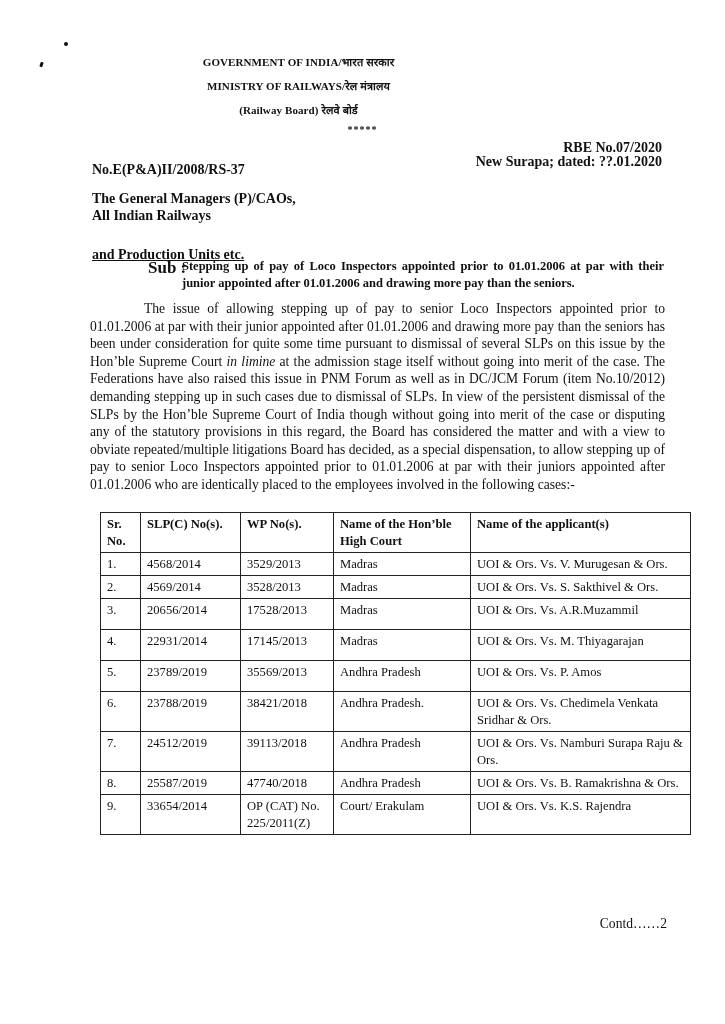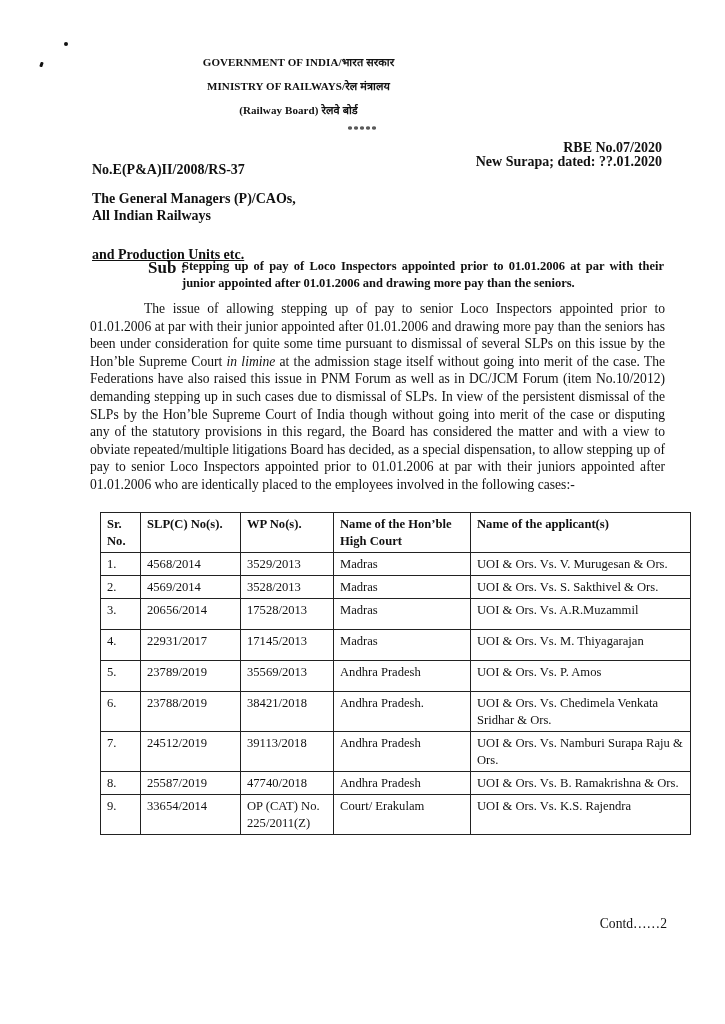--- a/index.html
+++ b/index.html
@@ -180,21 +180,21 @@
     </tr>
     <tr>
       <td style="padding-bottom:10px;">3.</td>
       <td>20656/2014</td>
       <td>17528/2013</td>
       <td>Madras</td>
       <td>UOI &amp; Ors. Vs. A.R.Muzammil</td>
     </tr>
     <tr>
       <td style="padding-bottom:10px;">4.</td>
-      <td>22931/2017</td>
+      <td>22931/2014</td>
       <td>17145/2013</td>
       <td>Madras</td>
       <td>UOI &amp; Ors. Vs. M. Thiyagarajan</td>
     </tr>
     <tr>
       <td style="padding-bottom:10px;">5.</td>
       <td>23789/2019</td>
       <td>35569/2013</td>
       <td>Andhra Pradesh</td>
       <td>UOI &amp; Ors. Vs. P. Amos</td>

